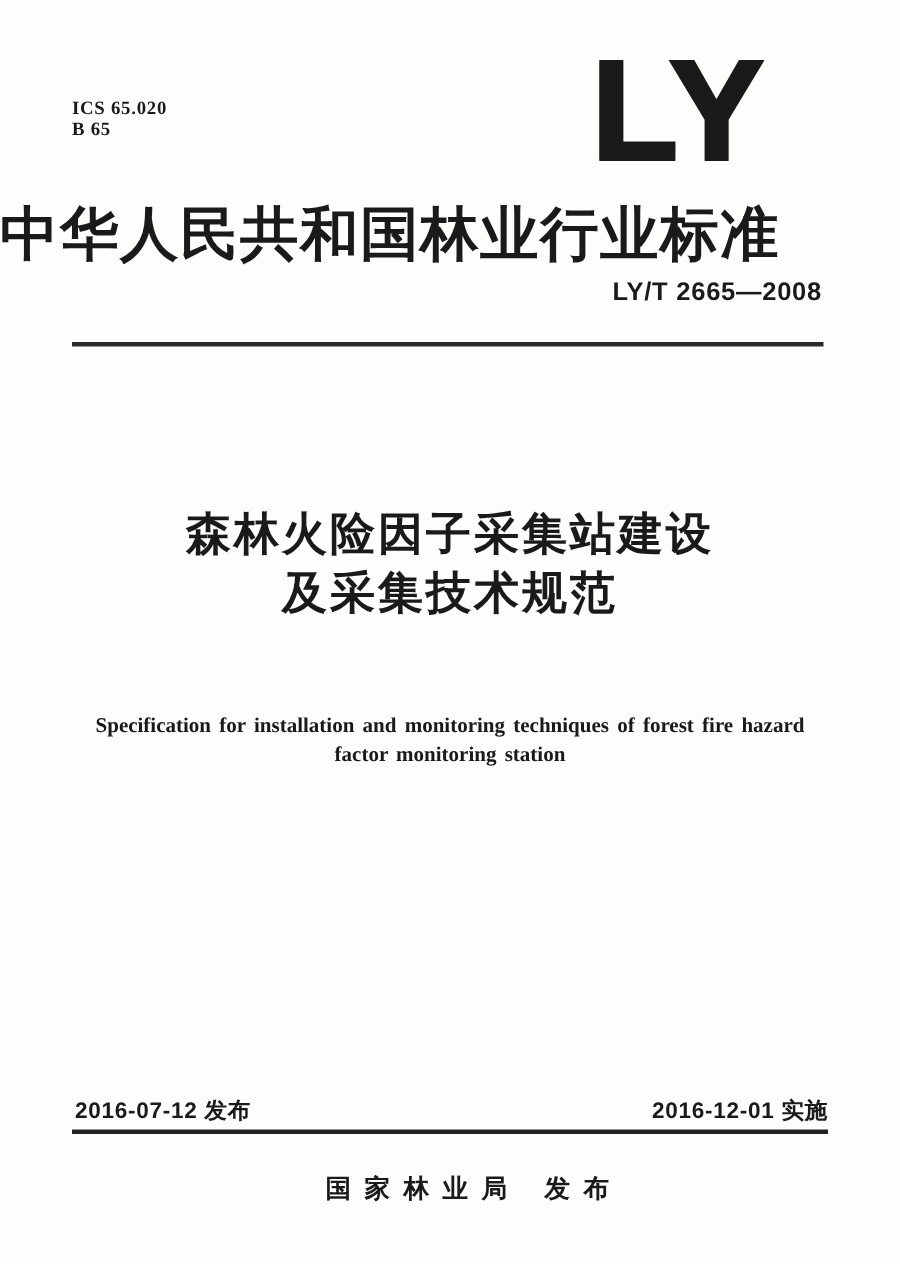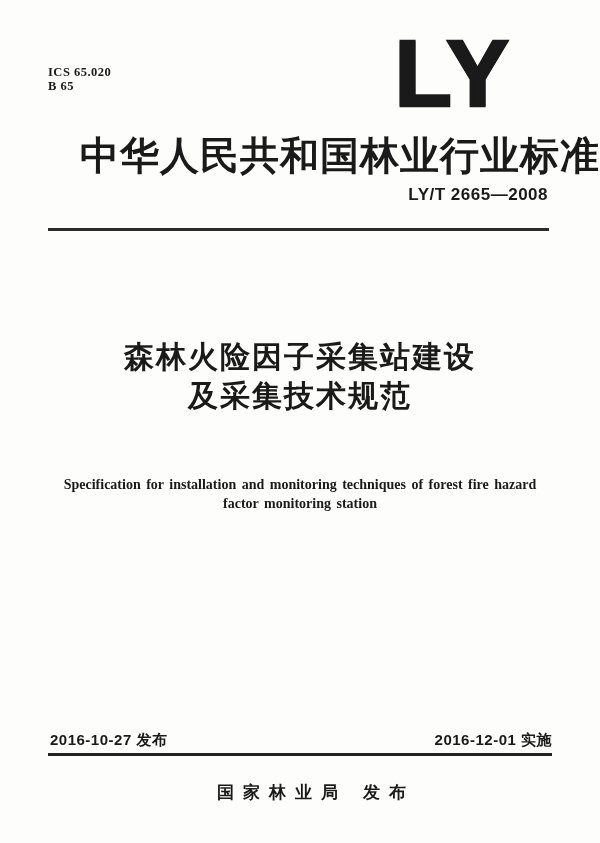--- a/index.html
+++ b/index.html
@@ -33,21 +33,21 @@
     font-weight: bold;
     letter-spacing: 3px;
     -webkit-text-stroke: 2.5px #1a1a1a;
     text-shadow: 1px 0 0 #1a1a1a, -1px 0 0 #1a1a1a, 0 1px 0 #1a1a1a;
   }
   .header-title {
     position: absolute;
     top: 129px;
     left: 0;
     width: 100%;
-    text-align: right;
+    text-align: left;
     font-size: 39px;
     font-weight: bold;
     letter-spacing: 1px;
     white-space: nowrap;
   }
   .std-number {
     position: absolute;
     top: 185px;
     right: 52px;
     font-size: 17px;
@@ -127,21 +127,21 @@
     <div>森林火险因子采集站建设</div>
     <div>及采集技术规范</div>
   </div>
 
   <div class="subtitle-en">
     <div>Specification for installation and monitoring techniques of forest fire hazard</div>
     <div>factor monitoring station</div>
   </div>
 
   <div class="dates-row">
-    <span>2016-10-27 发布</span>
+    <span>2016-07-12 发布</span>
     <span>2016-12-01 实施</span>
   </div>
 
   <div class="rule rule-bottom"></div>
 
   <div class="publisher">
     <span>国家林业局</span><span class="pub-gap"></span><span>发布</span>
   </div>
 
 </div>

